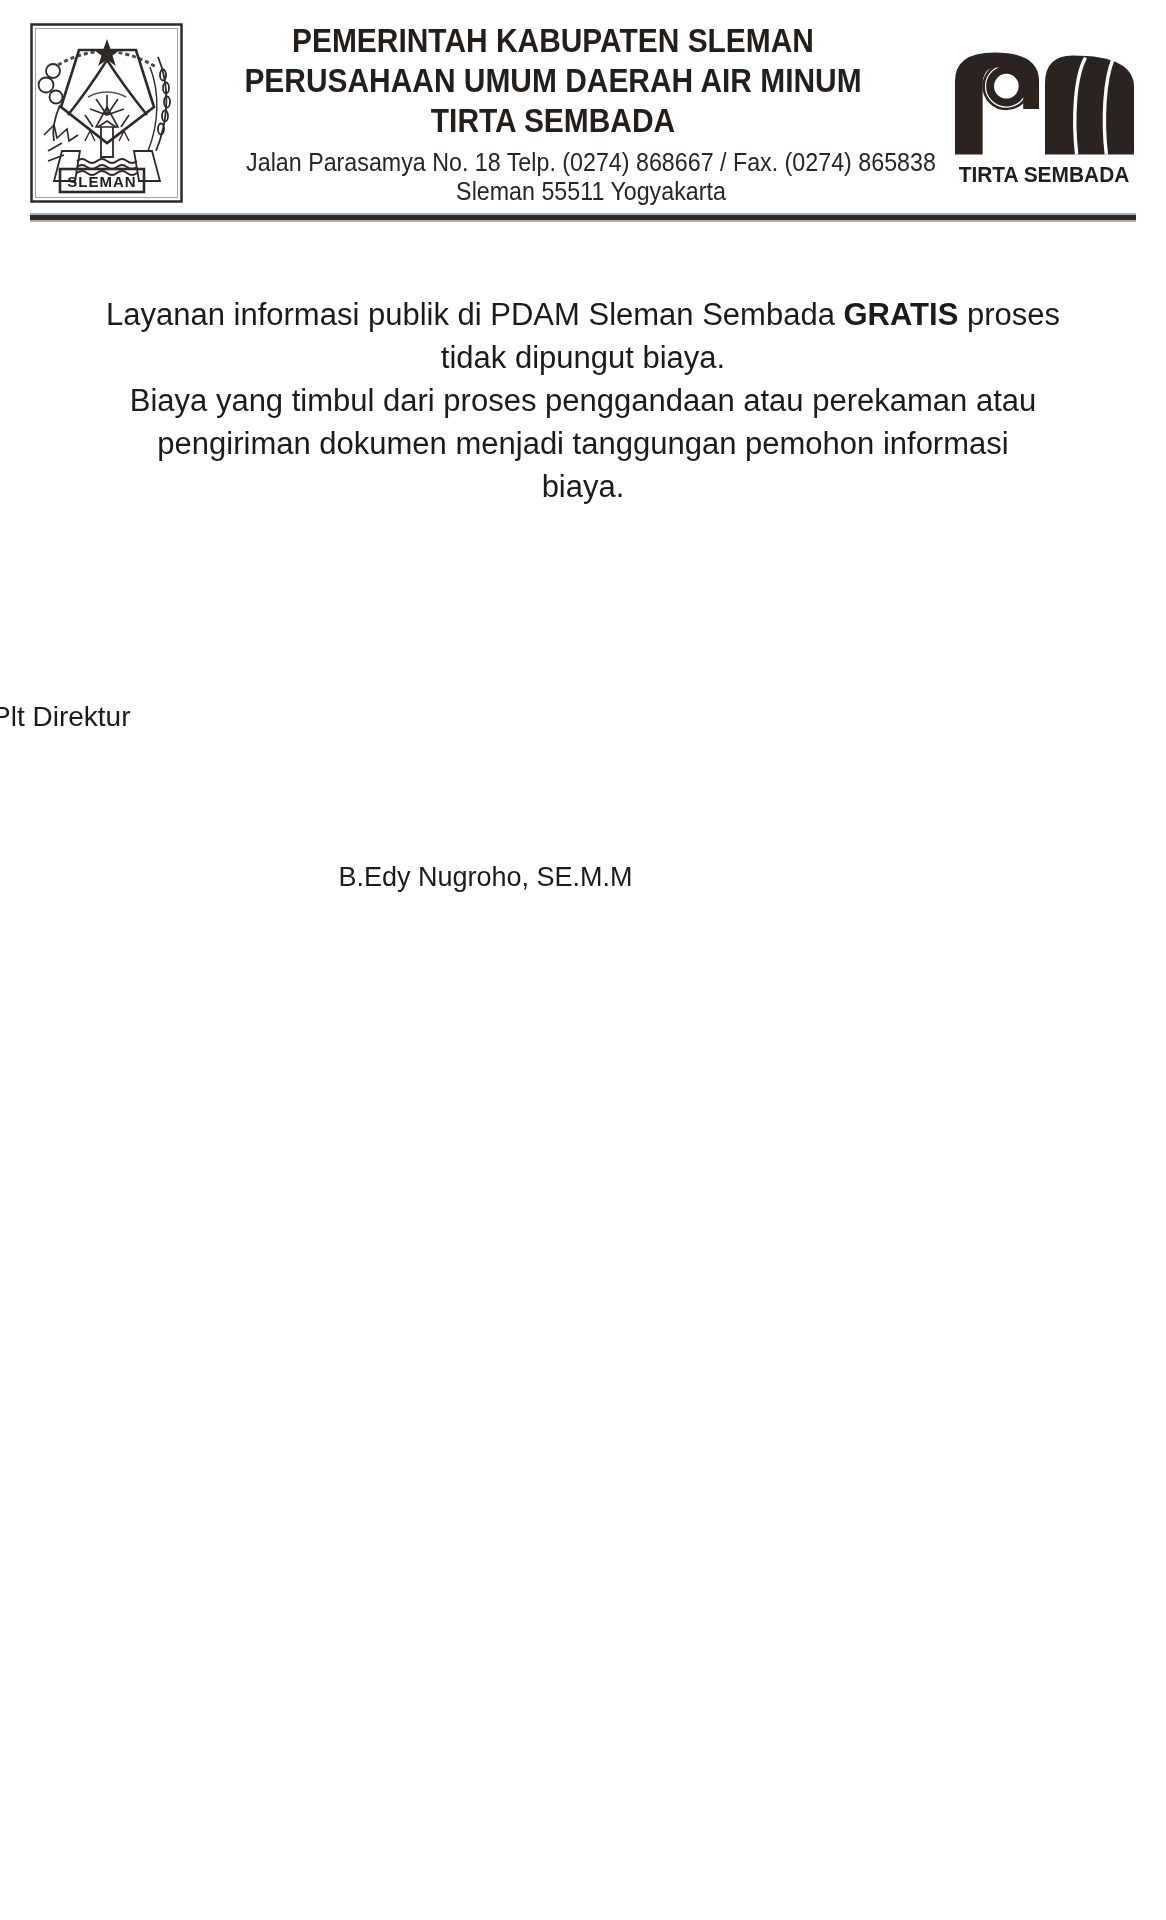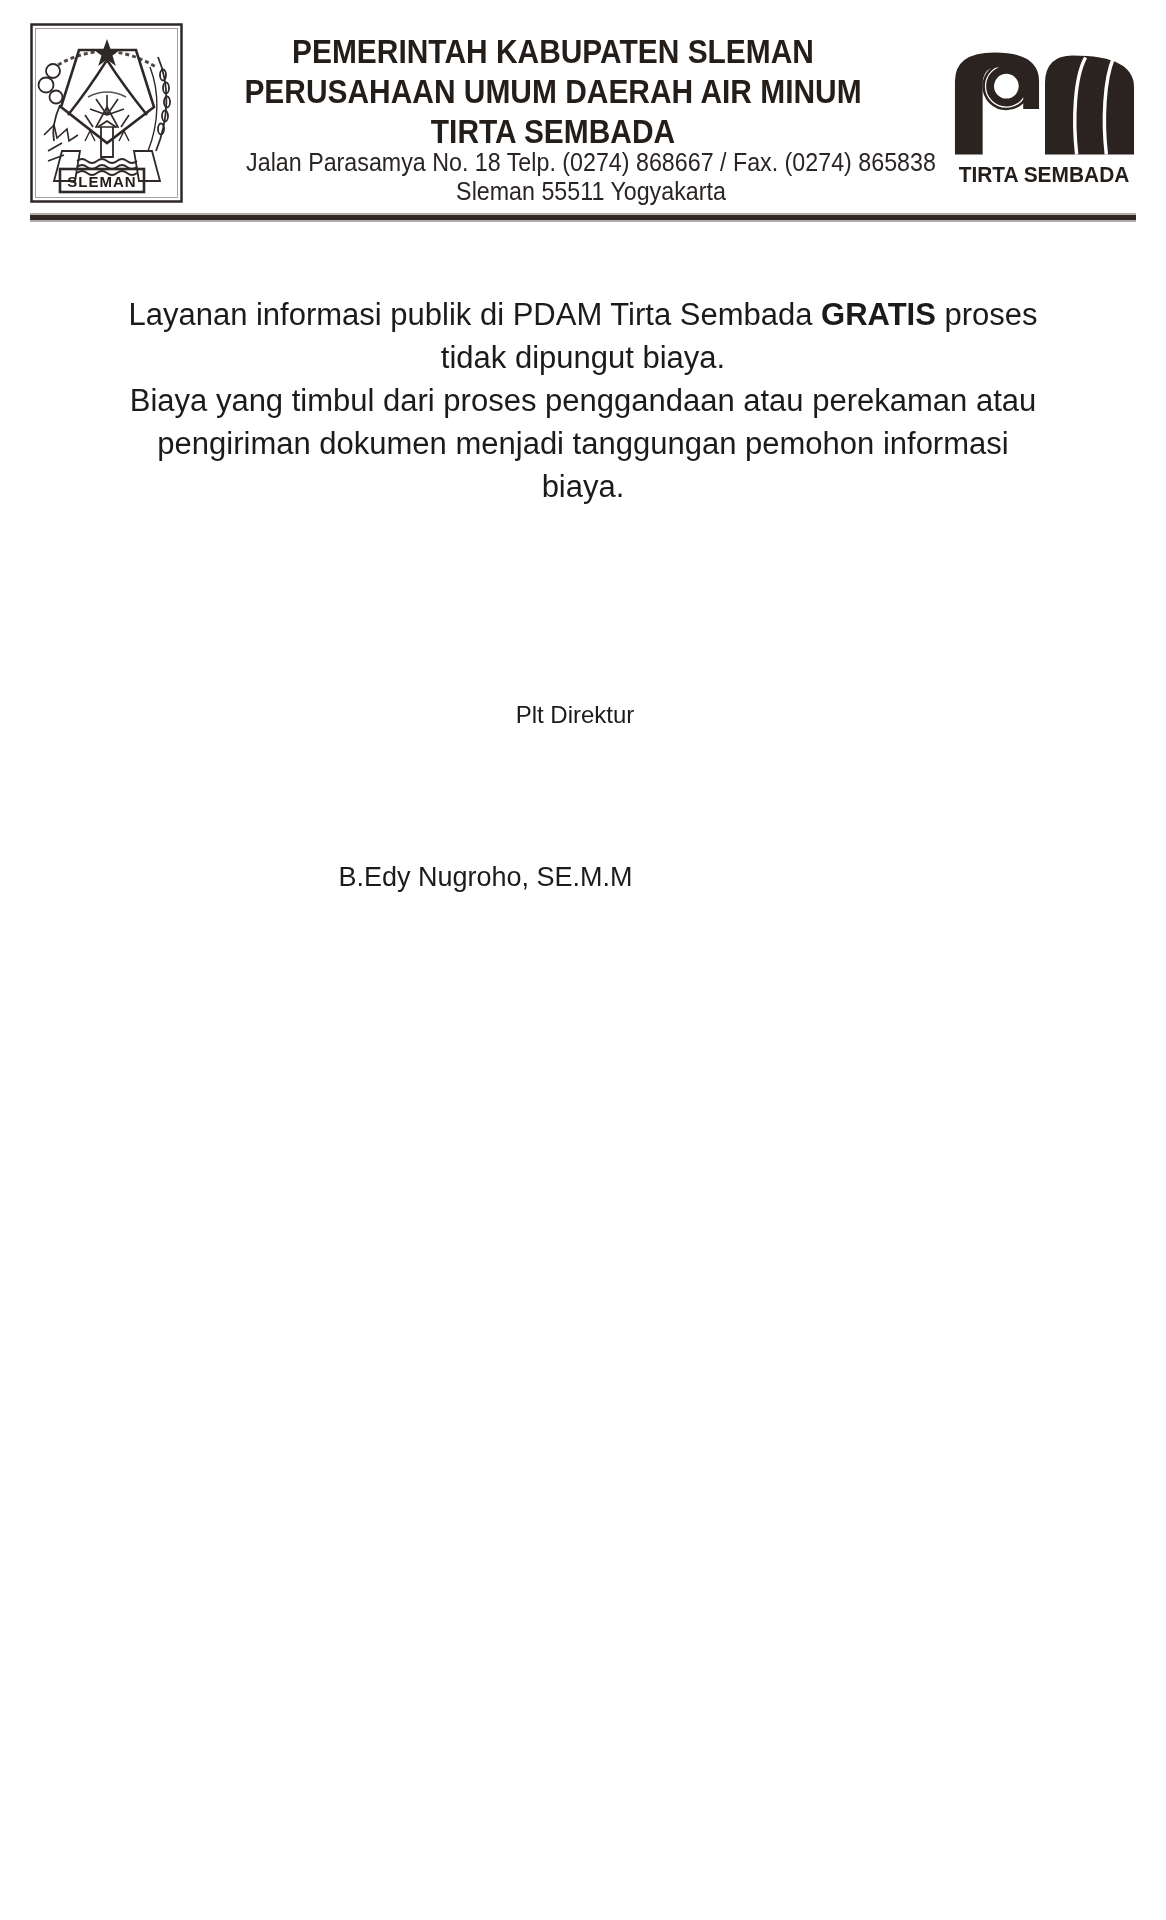--- a/index.html
+++ b/index.html
@@ -9,21 +9,21 @@
     margin:0 auto;
     background:#ffffff;
     overflow:hidden;
     font-family:"Liberation Sans","DejaVu Sans",sans-serif;
     color:#1c1c1c;
   }
   
   .emblem{position:absolute;left:30px;top:23px;width:153px;height:180px;}
   .org-block{
     position:absolute;left:0;top:20px;width:1106px;
-    text-align:center;color:#241e1b;font-weight:bold;margin-top:11px;
+    text-align:center;color:#241e1b;font-weight:bold;
   }
   .org-line{font-size:34px;line-height:40px;transform:scaleX(0.88);transform-origin:50% 50%;white-space:nowrap;}
   .addr-block{
     position:absolute;left:8px;top:148px;width:1166px;
     text-align:center;color:#2a2523;
   }
   .addr-line{font-size:25px;line-height:29px;transform:scaleX(0.93);transform-origin:50% 50%;white-space:nowrap;}
   .ts-logo{position:absolute;left:950px;top:46px;width:188px;height:114px;}
   .ts-caption{
     position:absolute;left:940px;top:162px;width:208px;
@@ -42,21 +42,21 @@
     text-align:center;font-size:31px;line-height:43px;color:#1b1b1b;
   }
   .notice b{font-weight:bold;}
   
   .date-line{
     position:absolute;left:134px;top:592px;
     font-size:28px;color:#1b1b1b;white-space:nowrap;
   }
   .position-title{
     position:absolute;left:0;top:701px;width:1166px;
-    text-align:center;font-size:24px;color:#1b1b1b;
+    font-size:28px;color:#1b1b1b;
   }
   .position-title .shift{position:relative;left:-8px;}
   .signatory{
     position:absolute;left:0;top:862px;width:971px;
     text-align:center;font-size:27px;color:#1b1b1b;
   }
   svg .ink{stroke:#2e2826;fill:none;}
 </style>
 </head>
 <body>
@@ -145,21 +145,21 @@
     <path d="M96,108 V36 Q96,8 124,8 Q186,8 186,40 V108 Z" fill="#2b2320" stroke="none"></path>
 
     <path d="M128,108 C124,72 126,30 137,10" fill="none" stroke="#ffffff" stroke-width="3.5"></path>
     <path d="M158,108 C154,74 156,32 165,11" fill="none" stroke="#ffffff" stroke-width="3.5"></path>
   </svg>
   <div class="ts-caption">TIRTA SEMBADA</div>
 
   <div class="header-rule"></div>
 
   <div class="notice">
-    <div><span>Layanan informasi publik di PDAM Tirta Sembada </span><b>GRATIS</b><span> proses</span></div>
+    <div><span>Layanan informasi publik di PDAM Sleman Sembada </span><b>GRATIS</b><span> proses</span></div>
     <div>tidak dipungut biaya.</div>
     <div>Biaya yang timbul dari proses penggandaan atau perekaman atau</div>
     <div>pengiriman dokumen menjadi tanggungan pemohon informasi</div>
     <div>biaya.</div>
   </div>
 
 
   <div class="position-title">
     <span class="shift">Plt Direktur</span>
   </div>

